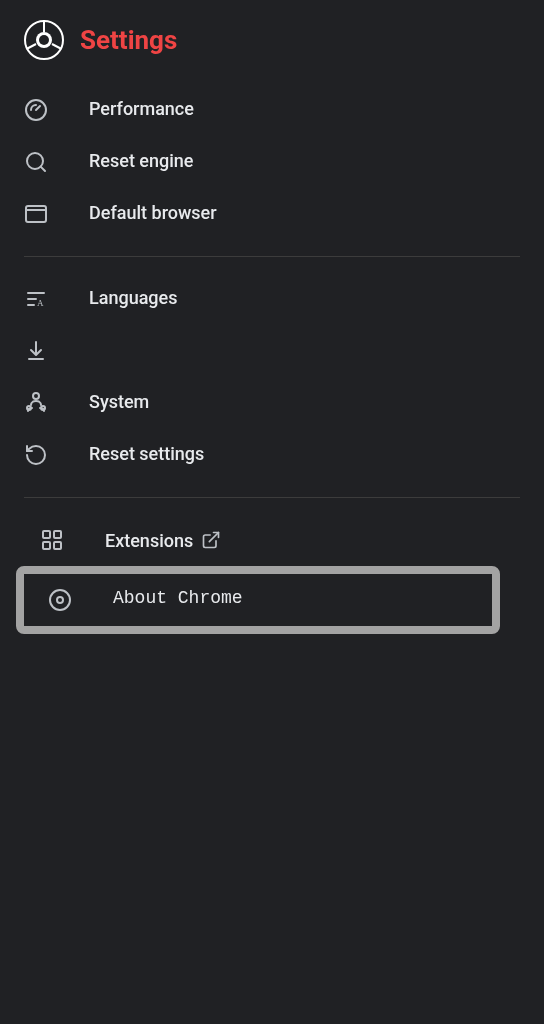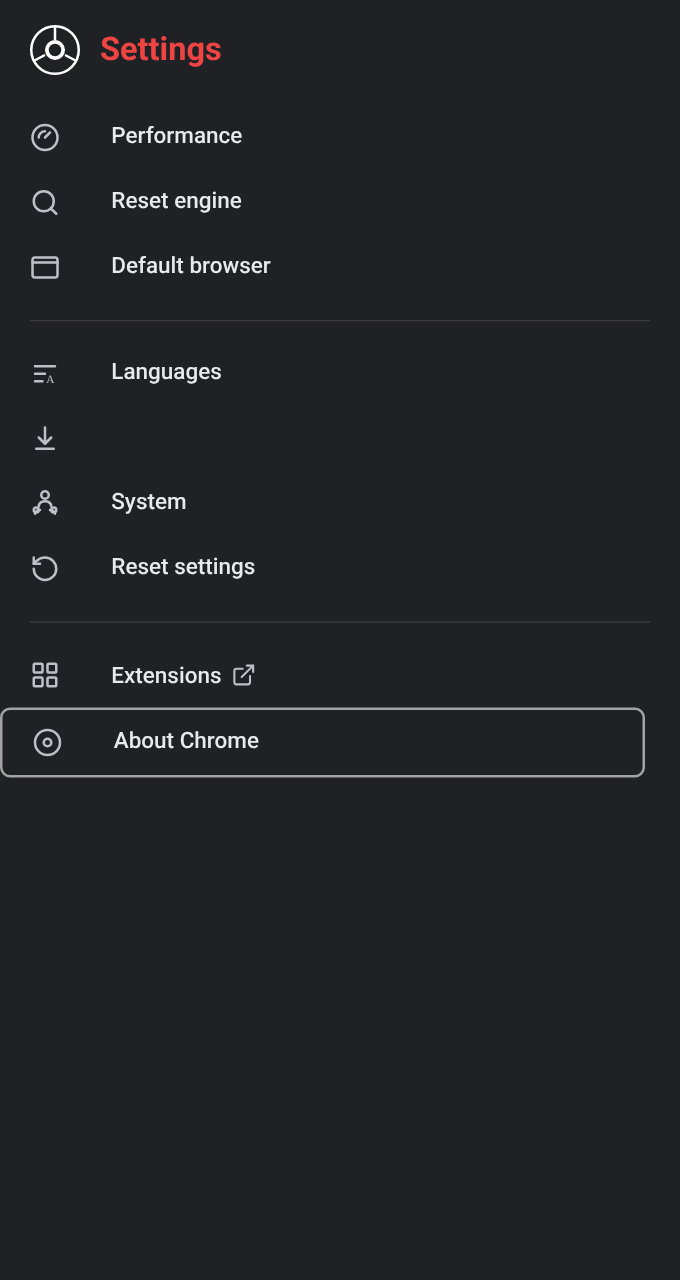--- a/index.html
+++ b/index.html
@@ -87,21 +87,21 @@
       height: 20px;
     }
 
     .divider {
       height: 1px;
       background-color: #3c3c3c;
       margin: 8px 24px;
     }
 
     .footer-area {
-      padding: 8px 0;
+      padding: 8px 16px;
     }
 
     svg {
       width: 24px;
       height: 24px;
     }
   </style>
 </head>
 <body>
 
@@ -223,21 +223,21 @@
     <span class="nav-external">
       <span class="nav-label">Extensions</span>
       <svg class="external-icon" viewBox="0 0 24 24" fill="none" stroke="#bdc1c6" stroke-width="2" stroke-linecap="round" stroke-linejoin="round">
         <path d="M18 13v6a2 2 0 0 1-2 2H5a2 2 0 0 1-2-2V8a2 2 0 0 1 2-2h6"></path>
         <polyline points="15,3 21,3 21,9"></polyline>
         <line x1="10" y1="14" x2="21" y2="3"></line>
       </svg>
     </span>
   </li>
 
-  <li class="nav-item active" style="border: 2px solid #a3a3a3; border-radius: 8px; margin-right: 28px;">
+  <li class="nav-item active" style="border: 8px solid #a3a3a3; border-radius: 8px; margin-right: 28px; font-family: Liberation Mono, monospace;">
     <span class="nav-icon">
       <svg viewBox="0 0 24 24" fill="none" xmlns="http://www.w3.org/2000/svg">
         <circle cx="12" cy="12" r="10" stroke="#bdc1c6" stroke-width="2"></circle>
         <circle cx="12" cy="12" r="4" fill="#bdc1c6"></circle>
         <circle cx="12" cy="12" r="2" fill="#202124"></circle>
       </svg>
     </span>
     <span class="nav-label">About Chrome</span>
   </li>
 

